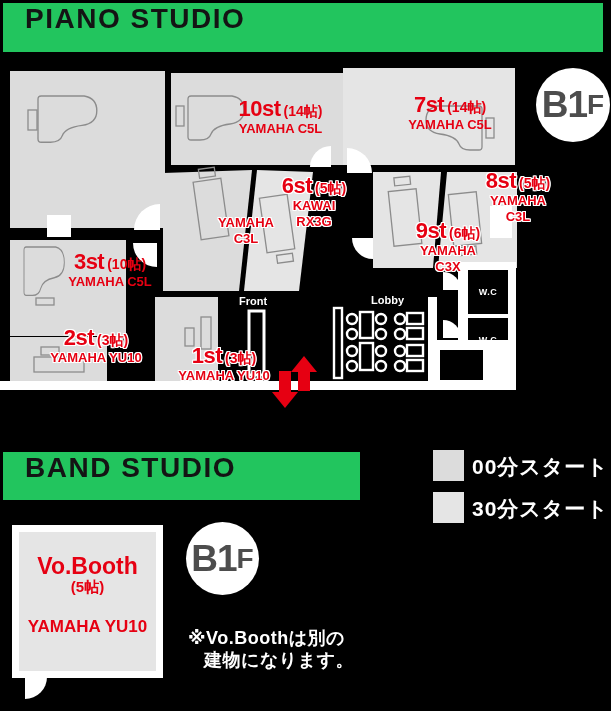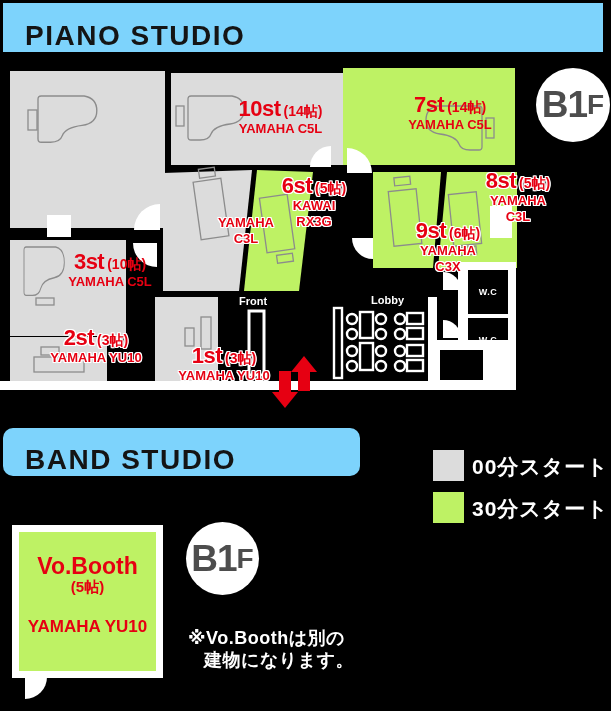--- a/index.html
+++ b/index.html
@@ -1,23 +1,23 @@
 <!DOCTYPE html>
 <html><head>
 <meta charset="utf-8">
 <style>
   html,body{margin:0;padding:0;background:#000;}
   #stage{position:relative;width:611px;height:711px;background:#000;overflow:hidden;
          font-family:"Liberation Sans","DejaVu Sans",sans-serif;}
   .abs{position:absolute;}
-  .hdr{position:absolute;background:#7dd3fc;display:flex;align-items:flex-end;}
+  .hdr{position:absolute;background:#22c55e;display:flex;align-items:flex-start;}
   .hdr span{font-weight:bold;font-size:28px;color:#141414;letter-spacing:1.5px;padding-left:22px;}
   .room{position:absolute;}
   .light{background:#dcdcdc;}
-  .dark{background:#bef264;}
+  .dark{background:#e5e5e5;}
   .white{background:#ffffff;}
   .black{background:#000000;}
   .arc{position:absolute;background:#fff;}
   .room-label{position:absolute;text-align:center;color:#e60012;font-weight:bold;line-height:1.1;padding-left:40px;}
   .rnum{font-size:22px;letter-spacing:-0.5px;}
   .rnum-big{font-size:23px;display:block;letter-spacing:0;}
   .rsize{font-size:14px;margin-left:3px;}
   .rsize-line{display:block;font-size:15px;}
   .rpiano{font-size:13px;line-height:1.15;margin-top:1px;}
   .rpiano-big{font-size:15px;line-height:1.2;margin-top:2px;}
@@ -184,21 +184,21 @@
   </div>
 
   <div class="planlabel" style="left:239px;top:295px;">Front</div>
   <div class="planlabel" style="left:371px;top:294px;">Lobby</div>
 
   <div class="badge" style="left:536px;top:68px;">
     <span class="b1">B1</span>
       <span class="bf">F</span>
   </div>
 
-  <div class="hdr" style="left:3px;top:428px;width:357px;height:48px;border-radius:10px;">
+  <div class="hdr" style="left:3px;top:452px;width:357px;height:48px;">
     <span>BAND STUDIO</span>
   </div>
 
   <div class="legend-sw light" style="left:433px;top:450px;"></div>
   <div class="legend-txt" style="left:472px;top:453px;">00分スタート</div>
   <div class="legend-sw dark" style="left:433px;top:492px;"></div>
   <div class="legend-txt" style="left:472px;top:495px;">30分スタート</div>
 
   <div class="abs white" style="left:12px;top:525px;width:151px;height:153px;"></div>
   <div id="vo-room" class="dark" style="left:19px;top:532px;width:137px;height:139px;">

